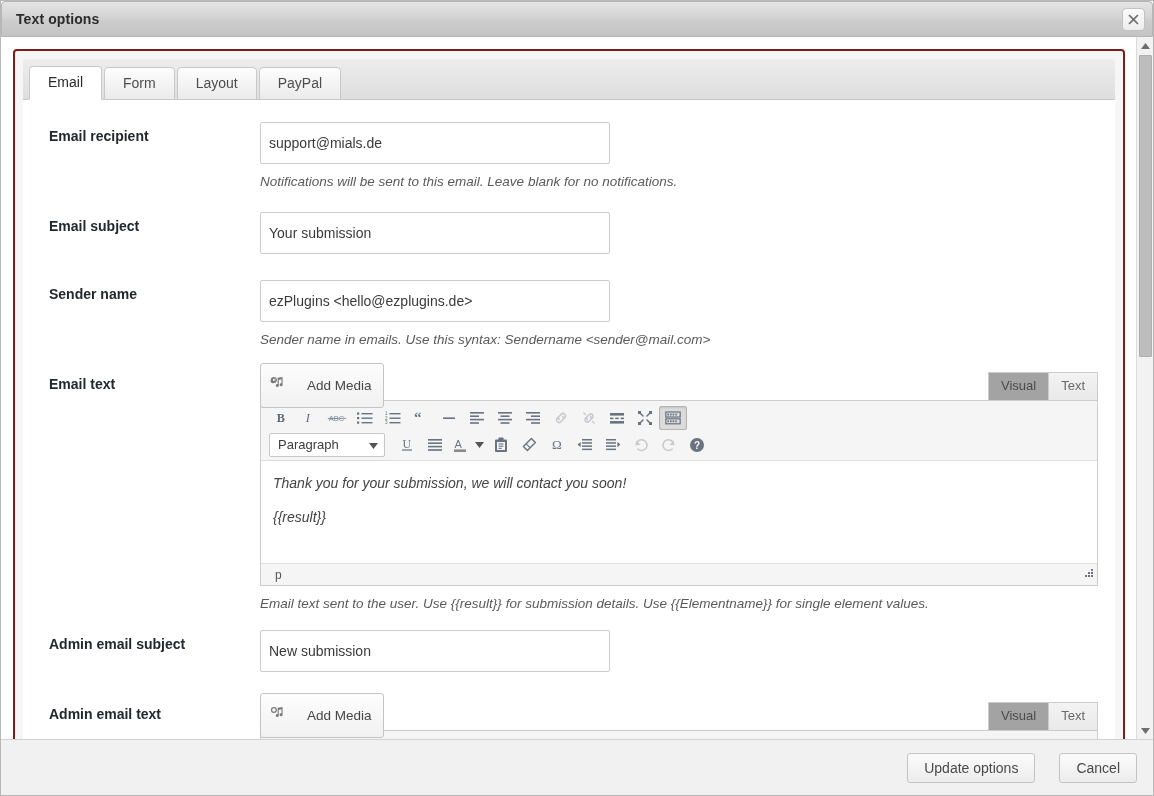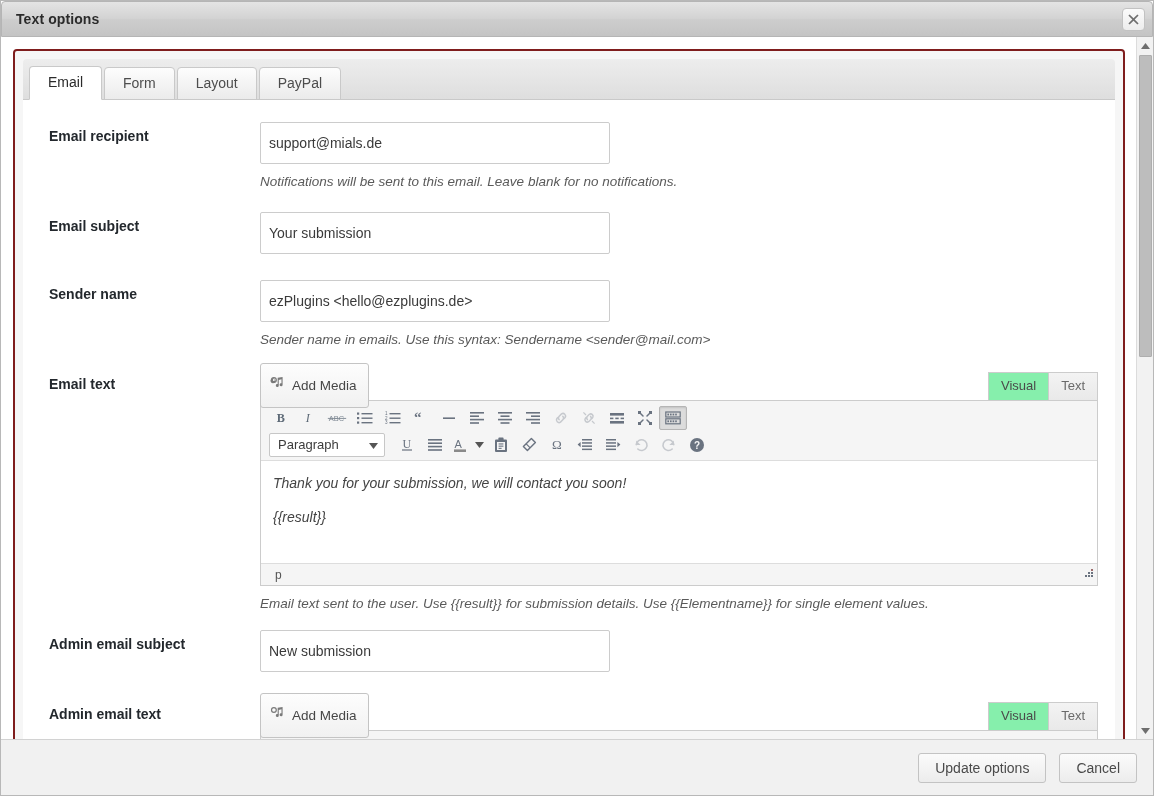--- a/index.html
+++ b/index.html
@@ -115,35 +115,35 @@
   }
   .help {
     font-size: 13.5px; font-style: italic; color: #5a5a5a;
     margin-top: 9px; line-height: 17px;
   }
 
   
   .wp-editor { width: 838px; }
   .wp-media-row { display: flex; align-items: center; justify-content: space-between; height: 30px; }
   .btn-addmedia {
-    display: inline-flex; align-items: center; gap: 7px;
+    display: inline-flex; align-items: center; gap: 22px;
     height: 45px; padding: 0 11px 0 9px;
     background: linear-gradient(to bottom,#fdfdfd,#f1f1f1);
     border: 1px solid #c4c4c4; border-radius: 3px;
     font-size: 13.5px; color: #464646; cursor: pointer;
   }
   .editor-tabs { display: flex; align-items: flex-end; height: 30px; }
   .ed-tab {
     font-size: 13px; color: #6a6a6a;
     padding: 6px 12px 7px 12px;
     background: linear-gradient(to bottom,#f3f3f3,#e9e9e9);
     border: 1px solid #ccc; border-bottom: none;
     margin-left: -1px; cursor: pointer; line-height: 14px;
   }
-  .ed-tab.active { background: #86efac; color: #4a4a4a; }
+  .ed-tab.active { background: #a3a3a3; color: #4a4a4a; }
 
   .ed-box { border: 1px solid #ccc; background: #fff; }
   .ed-toolbar {
     background: #f5f5f5; border-bottom: 1px solid #ddd;
     padding: 3px 2px 2px 2px;
   }
   .ed-trow { display: flex; align-items: center; height: 27px; padding-left: 4px; gap: 0; }
   .tbtn {
     width: 28px; height: 24px;
     display: flex; align-items: center; justify-content: center;
@@ -201,21 +201,21 @@
     width: 13px; height: 302px;
     background: #bdbdbd; border: 1px solid #aeaeae; border-radius: 1px;
     cursor: pointer;
   }
 
   
   #footer {
     flex: 0 0 56px; height: 56px;
     background: #f1f1f1; border-top: 1px solid #d2d2d2;
     display: flex; align-items: center; justify-content: flex-end;
-    padding-right: 16px; gap: 13px;
+    padding-right: 16px; gap: 24px;
   }
   .fbtn {
     height: 30px; padding: 0 16px;
     background: linear-gradient(to bottom,#fbfbfb,#ececec);
     border: 1px solid #c3c3c3; border-radius: 3px;
     font-size: 14px; color: #4a4a4a; cursor: pointer;
     font-family: "Liberation Sans", sans-serif;
   }
 </style>
 </head>

